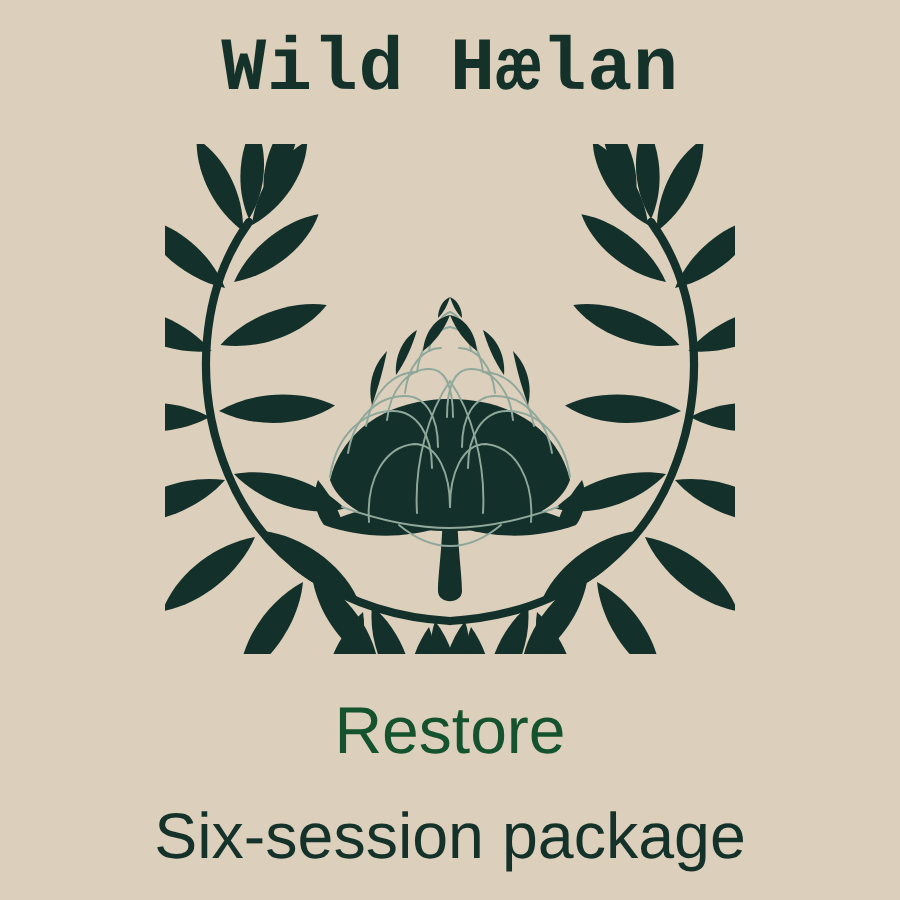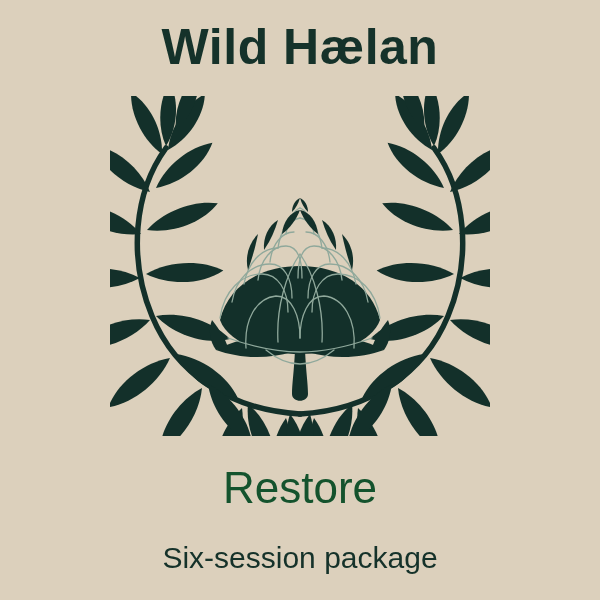--- a/index.html
+++ b/index.html
@@ -18,21 +18,21 @@
     height: 600px;
     background: #DCD0BC;
     overflow: hidden;
   }
   #brand-title {
     position: absolute;
     top: 18px;
     left: 0;
     width: 600px;
     text-align: center;
-    font-family: Liberation Sans, sans-serif;
+    font-family: Liberation Mono, monospace;
     font-size: 50px;
     line-height: 58px;
     font-weight: 700;
     color: #15322A;
     letter-spacing: 0.5px;
     white-space: nowrap;
   }
   #emblem-wrap {
     position: absolute;
     left: 110px;
@@ -58,21 +58,21 @@
     color: #14532d;
     white-space: nowrap;
   }
   #package-label {
     position: absolute;
     top: 533px;
     left: 0;
     width: 600px;
     text-align: center;
     font-family: "Liberation Sans", sans-serif;
-    font-size: 30px;
+    font-size: 43px;
     line-height: 50px;
     font-weight: 400;
     color: #15322A;
     white-space: nowrap;
   }
 </style>
 </head>
 <body>
 
 <div id="card">

